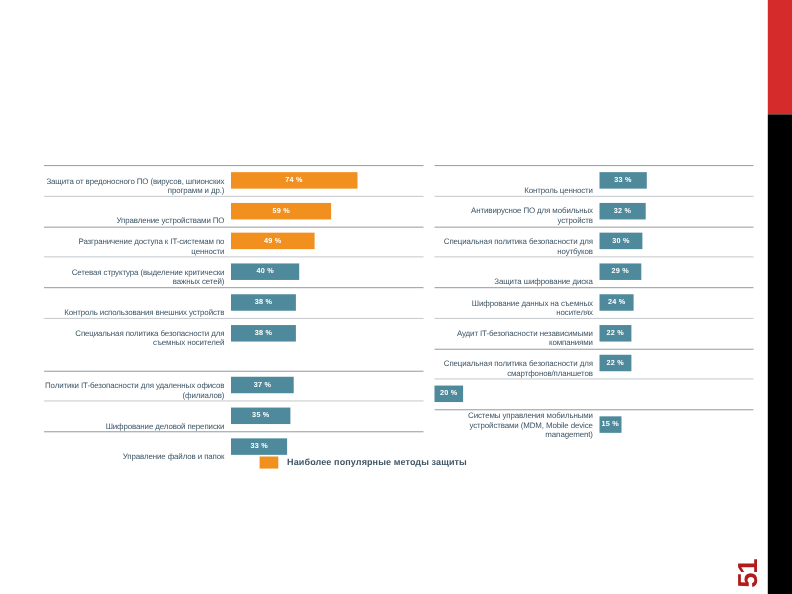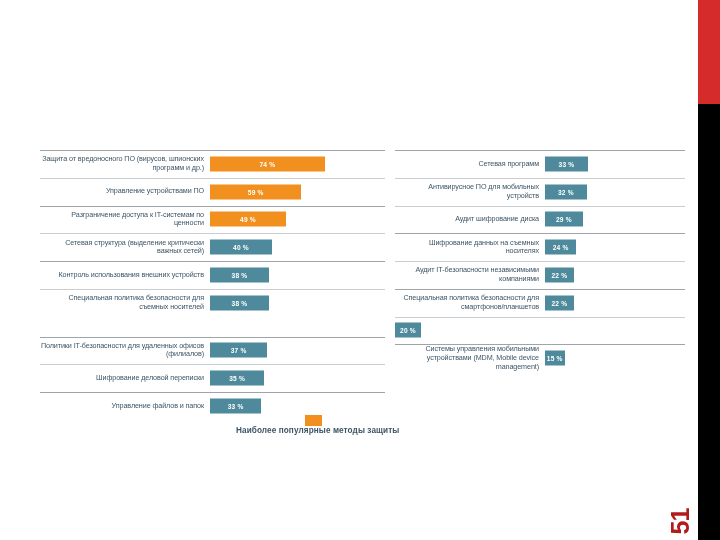--- a/index.html
+++ b/index.html
@@ -81,21 +81,21 @@
     left: 0;
     right: 0;
     top: 0;
     height: 1px;
     background: #9fa4a8;
   }
   .row .grid-line.light { background: #c9cdd0; }
 
   .row-inner {
     display: flex;
-    align-items: center;
+    align-items: flex-end;
     height: 100%;
   }
 
   .cat-label {
     text-align: right;
     padding-right: 6px;
     font-size: 7.2px;
     line-height: 8.6px;
     color: #3d5566;
     letter-spacing: -0.1px;
@@ -128,21 +128,20 @@
   .bar.orange { background: #F2901F; }
   .bar.teal   { background: #4E8A9B; }
 
   
   #legend {
     position: absolute;
     left: 236px;
     top: 415px;
     display: flex;
     align-items: center;
-    flex-direction: column;
   }
   #legend-swatch {
     width: 17px;
     height: 11px;
     background: #F2901F;
     margin-right: 8px;
   }
   #legend-label {
     font-size: 8.2px;
     font-weight: bold;
@@ -260,43 +259,54 @@
             </div>
           </div>
         </div>
       </div>
       <div class="grid-line" style="position: absolute; bottom: 0px; left: 0px; right: 0px;"></div>
     </div>
   <div class="column" id="column-right">
       <div class="row" style="height: 27.7778px;">
         <div class="grid-line"></div>
         <div class="row-inner">
-          <div class="cat-label">Сетевая программ</div>
+          <div class="cat-label">Контроль ценности</div>
           <div class="plot">
             <div class="bar teal" style="width: 42.9px;">
               <span>33 %</span>
             </div>
           </div>
         </div>
       </div>
       <div class="row" style="height: 27.7778px;">
         <div class="grid-line light"></div>
         <div class="row-inner">
           <div class="cat-label">Антивирусное ПО для мобильных устройств</div>
           <div class="plot">
             <div class="bar teal" style="width: 41.6px;">
               <span>32 %</span>
             </div>
           </div>
         </div>
       </div>
       <div class="row" style="height: 27.7778px;">
-        <div class="grid-line light"></div>
-        <div class="row-inner">
-          <div class="cat-label">Аудит шифрование диска</div>
+        <div class="grid-line"></div>
+        <div class="row-inner">
+          <div class="cat-label">Специальная политика безопасности для ноутбуков</div>
+          <div class="plot">
+            <div class="bar teal" style="width: 39px;">
+              <span>30 %</span>
+            </div>
+          </div>
+        </div>
+      </div>
+      <div class="row" style="height: 27.7778px;">
+        <div class="grid-line light"></div>
+        <div class="row-inner">
+          <div class="cat-label">Защита шифрование диска</div>
           <div class="plot">
             <div class="bar teal" style="width: 37.7px;">
               <span>29 %</span>
             </div>
           </div>
         </div>
       </div>
       <div class="row" style="height: 27.7778px;">
         <div class="grid-line"></div>
         <div class="row-inner">

